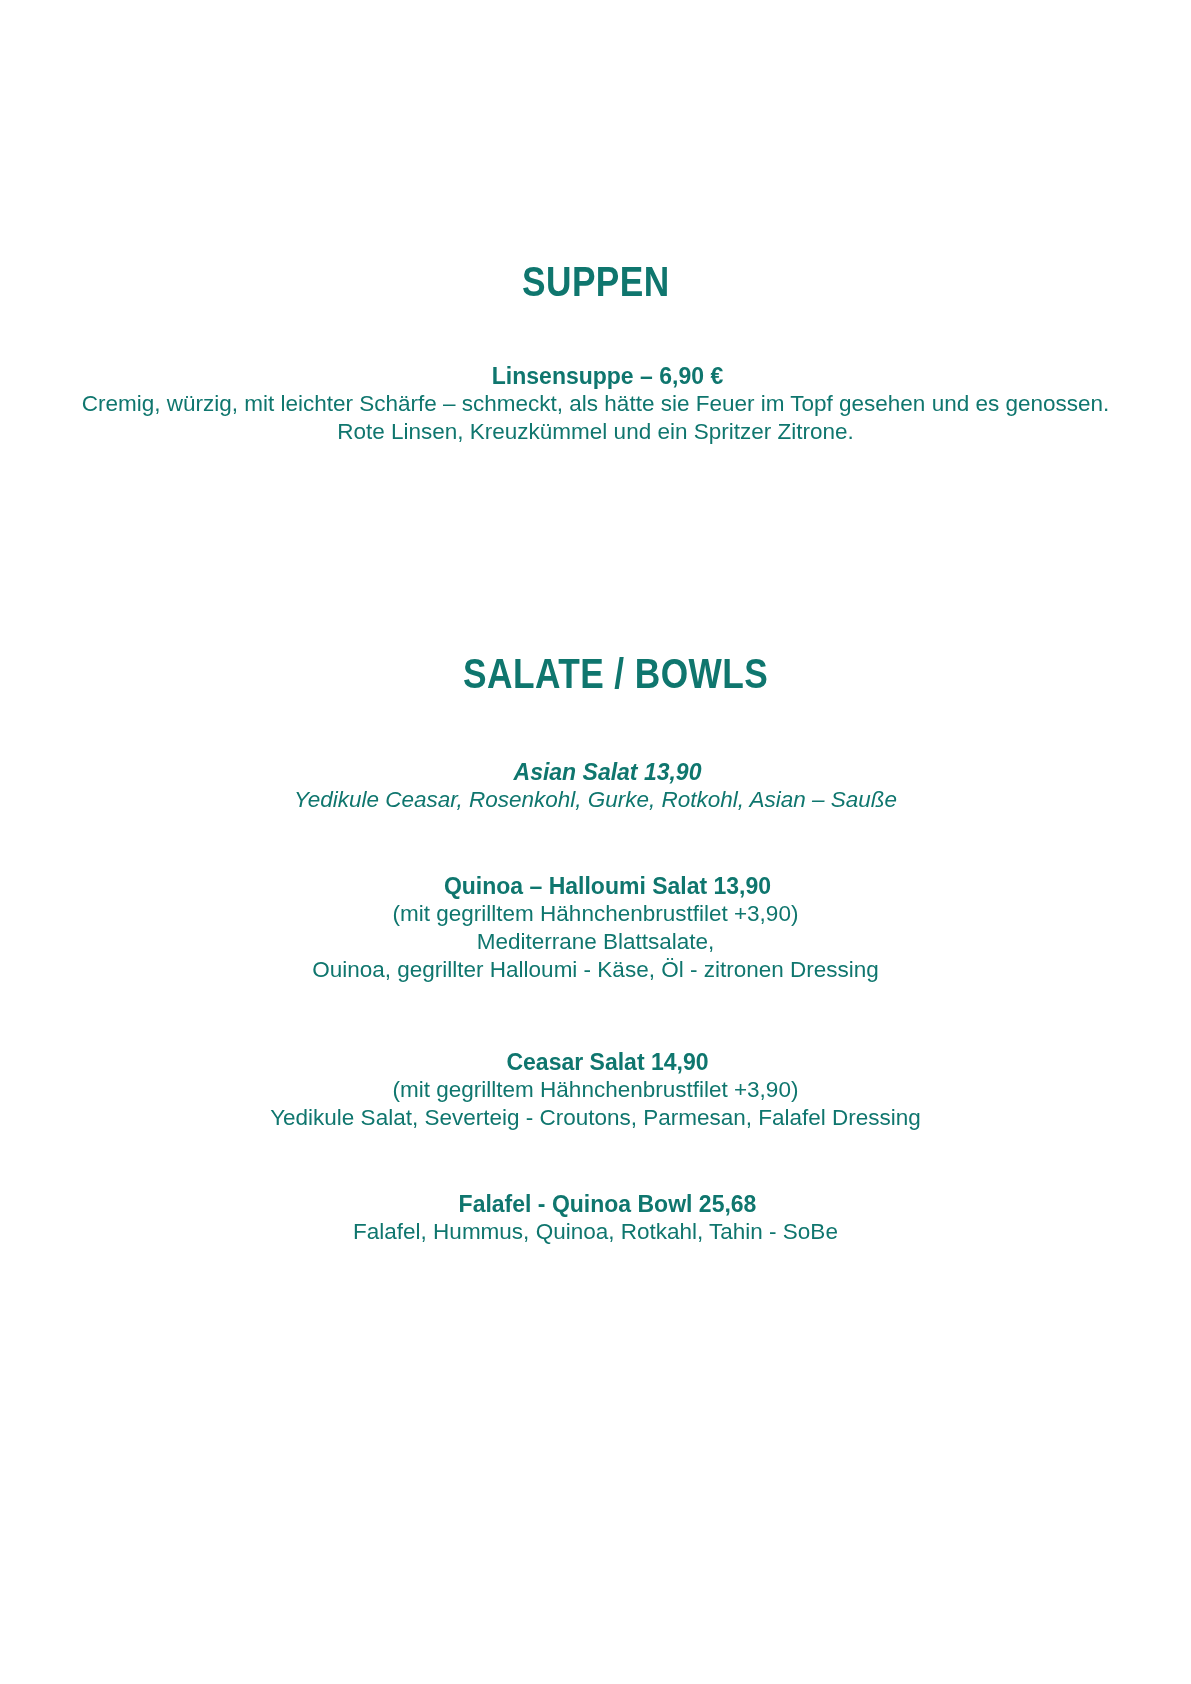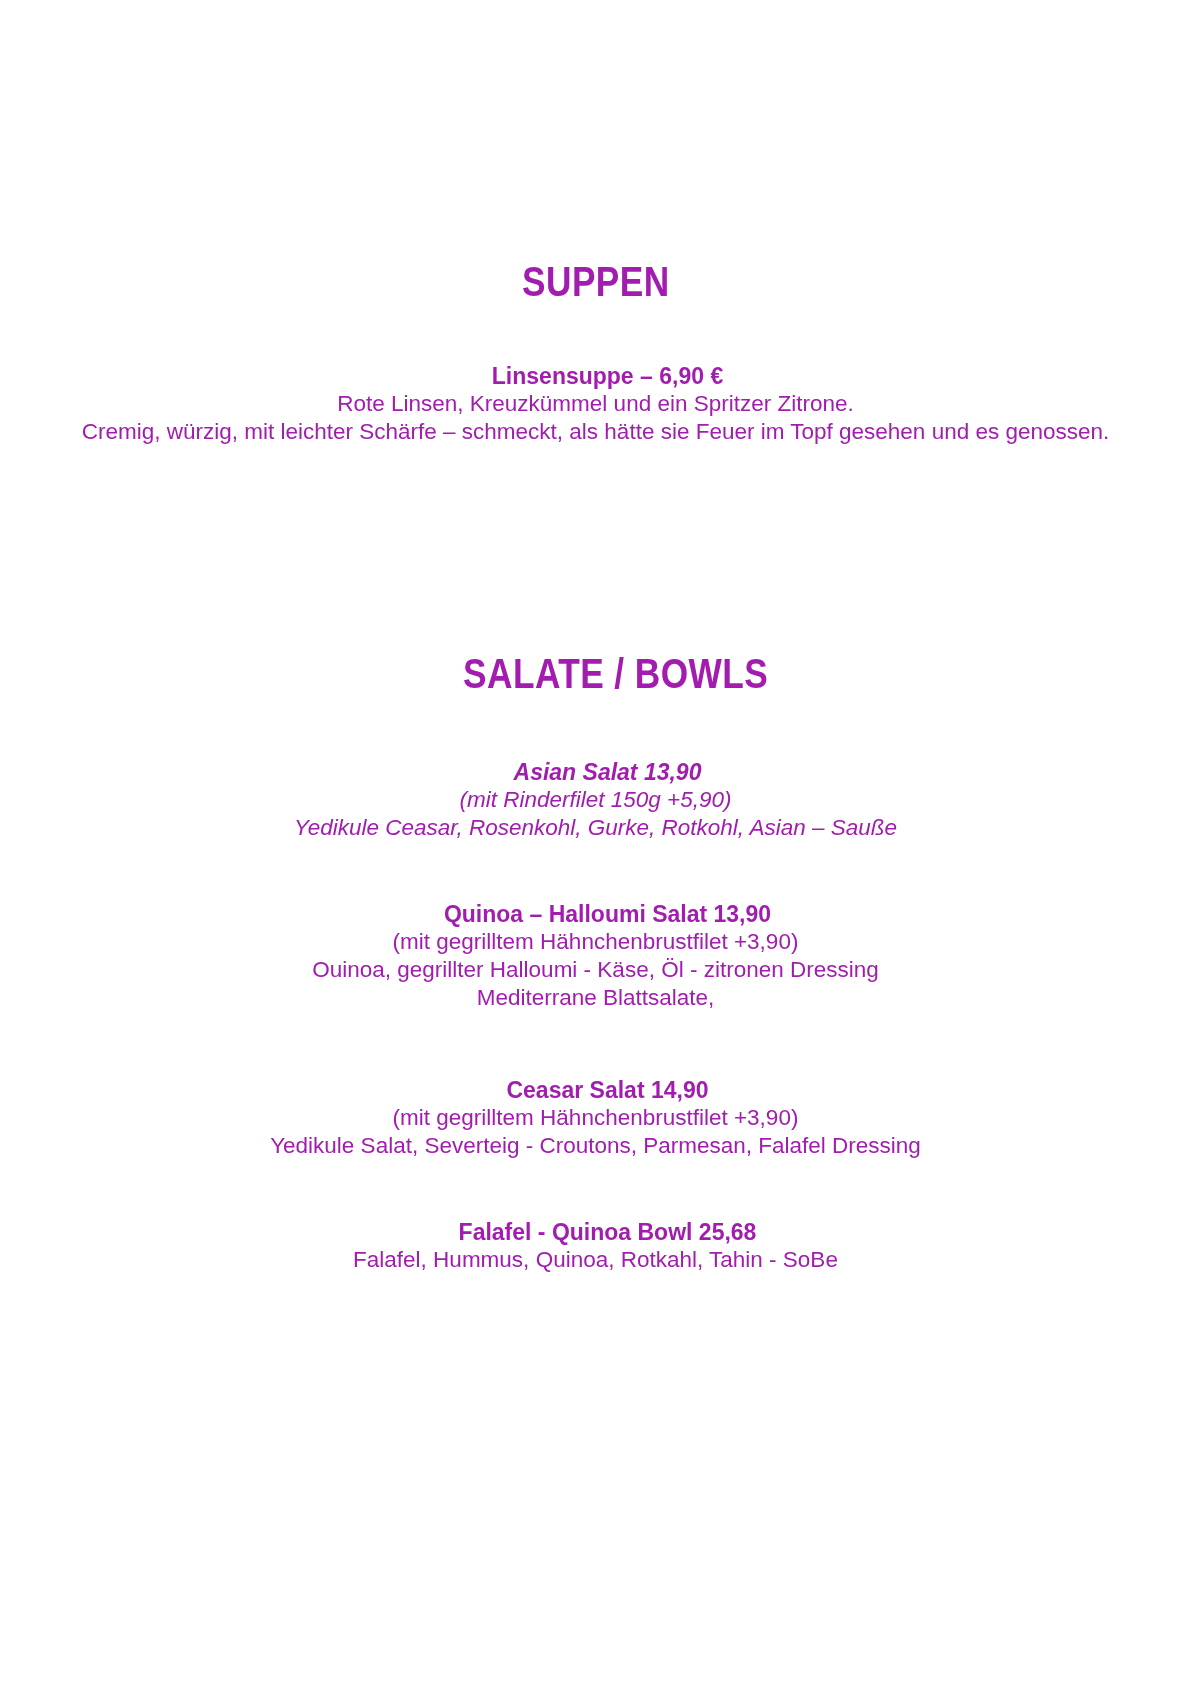--- a/index.html
+++ b/index.html
@@ -3,21 +3,21 @@
 <meta charset="utf-8">
 <style>
   * { margin: 0; padding: 0; box-sizing: border-box; }
   html, body { background: #ffffff; }
   .page {
     position: relative;
     width: 1191px;
     height: 1684px;
     margin: 0 auto;
     background: #ffffff;
-    color: #a21caf;
+    color: #0f766e;
     font-family: "Liberation Sans", sans-serif;
     text-align: center;
     overflow: hidden;
   }
   .section-title {
     font-size: 42px;
     font-weight: 700;
     line-height: 48px;
     letter-spacing: 0.5px;
     white-space: nowrap;
@@ -53,41 +53,40 @@
 
 <main class="page">
 
   <section>
     <h1 class="section-title title-suppen">
       <span class="condense">SUPPEN</span>
     </h1>
 
     <article class="menu-item item-linsensuppe">
       <h2 class="item-name">Linsensuppe – 6,90 €</h2>
+      <p class="item-line">Cremig, würzig, mit leichter Schärfe – schmeckt, als hätte sie Feuer im Topf gesehen und es genossen.</p>
       <p class="item-line">Rote Linsen, Kreuzkümmel und ein Spritzer Zitrone.</p>
-      <p class="item-line">Cremig, würzig, mit leichter Schärfe – schmeckt, als hätte sie Feuer im Topf gesehen und es genossen.</p>
     </article>
   </section>
 
   <section>
     <h1 class="section-title title-salate">
       <span class="condense">SALATE / BOWLS</span>
     </h1>
 
     <article class="menu-item item-asian">
       <h2 class="item-name">Asian Salat 13,90</h2>
-      <p class="item-line">(mit Rinderfilet 150g +5,90)</p>
       <p class="item-line">Yedikule Ceasar, Rosenkohl, Gurke, Rotkohl, Asian – Sauße</p>
     </article>
 
     <article class="menu-item item-quinoa">
       <h2 class="item-name">Quinoa – Halloumi Salat 13,90</h2>
       <p class="item-line">(mit gegrilltem Hähnchenbrustfilet +3,90)</p>
+      <p class="item-line">Mediterrane Blattsalate,</p>
       <p class="item-line">Ouinoa, gegrillter Halloumi - Käse, Öl - zitronen Dressing</p>
-      <p class="item-line">Mediterrane Blattsalate,</p>
     </article>
 
     <article class="menu-item item-ceasar">
       <h2 class="item-name">Ceasar Salat 14,90</h2>
       <p class="item-line">(mit gegrilltem Hähnchenbrustfilet +3,90)</p>
       <p class="item-line">Yedikule Salat, Severteig - Croutons, Parmesan, Falafel Dressing</p>
     </article>
 
     <article class="menu-item item-falafel">
       <h2 class="item-name">Falafel - Quinoa Bowl 25,68</h2>

